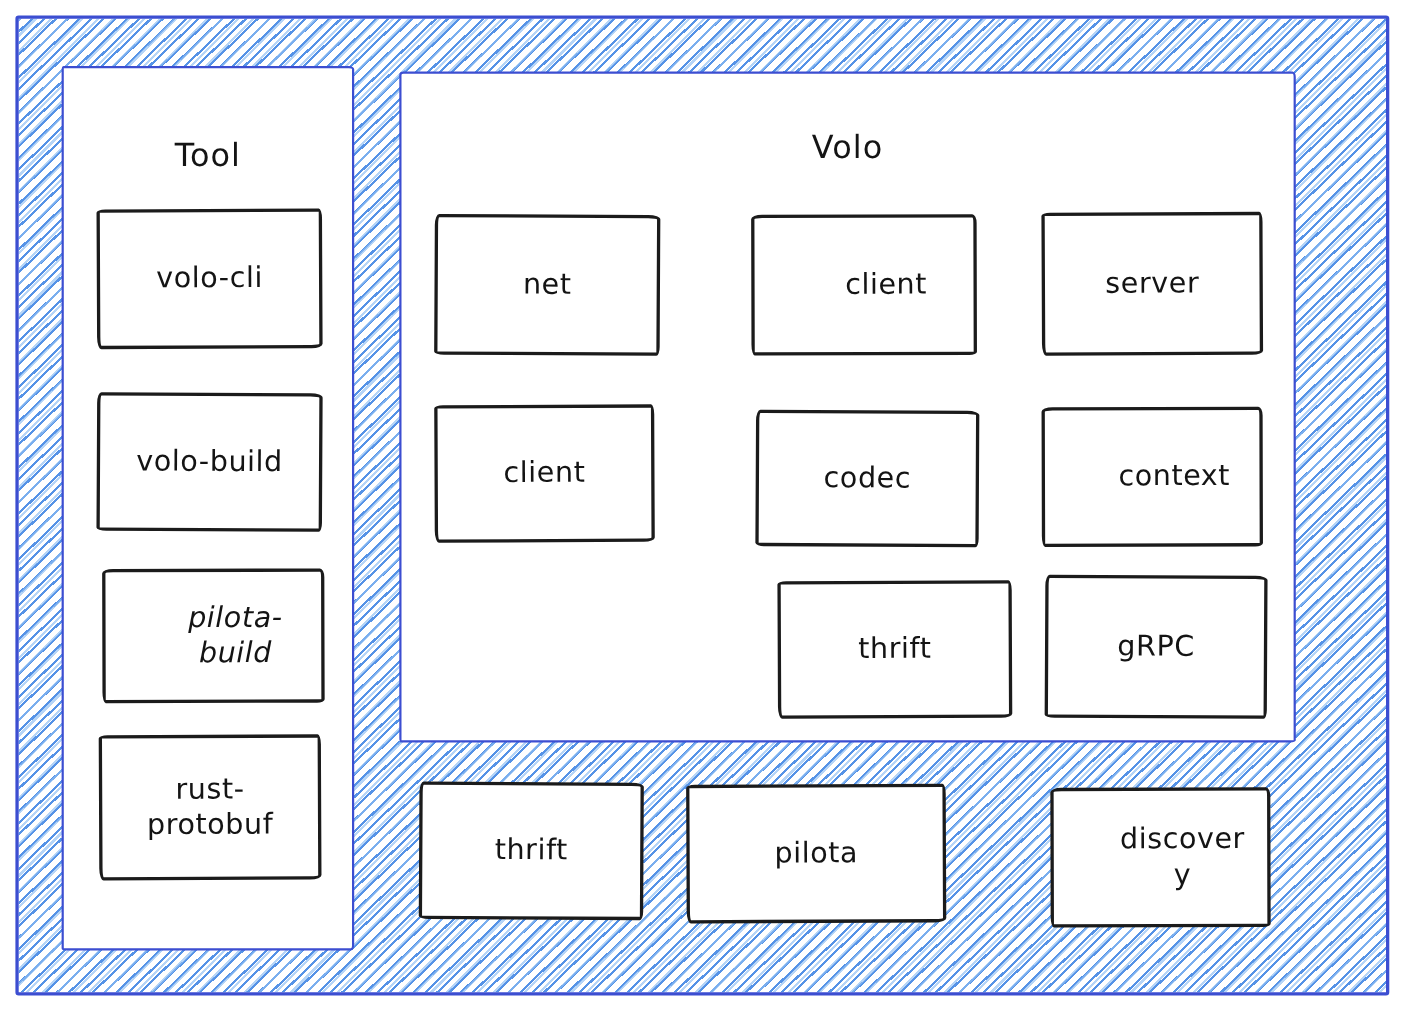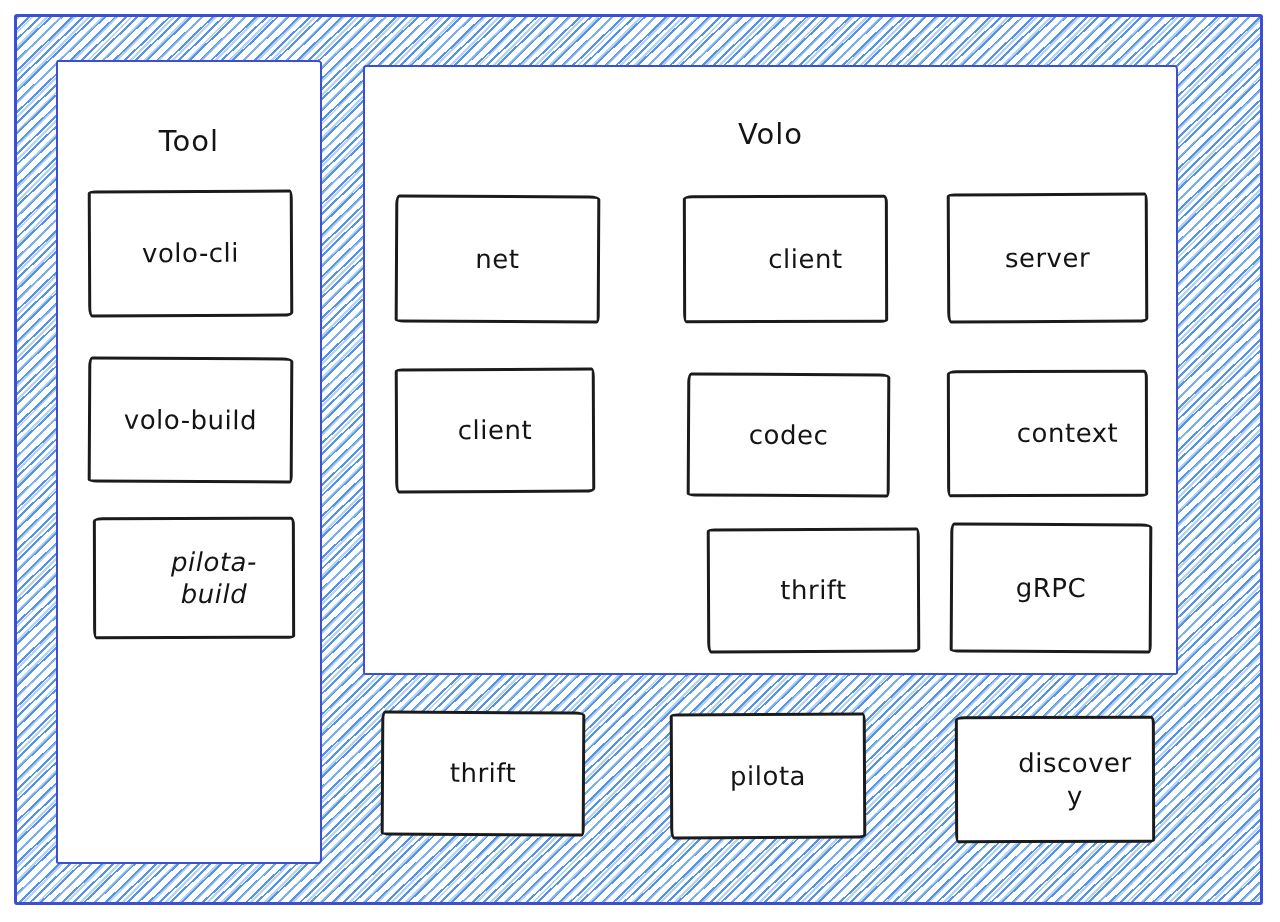--- a/index.html
+++ b/index.html
@@ -108,41 +108,44 @@
   .n-server    { left: 582px; top: 126px; width: 201px; height: 130px; }
   .n-context   { left: 30px;  top: 301px; width: 200px; height: 125px; }
   .n-codec     { left: 322px; top: 306px; width: 203px; height: 124px; }
   .n-protocol  { left: 582px; top: 303px; width: 201px; height: 127px; }
   .n-discovery { left: 33px;  top: 453px; width: 202px; height: 127px; }
   .n-thrift    { left: 310px; top: 461px; width: 213px; height: 125px; margin-left: 32px; }
   .n-grpc      { left: 585px; top: 456px; width: 202px; height: 130px; }
 
   
   .n-motore   { left: 364px; top: 694px; width: 204px; height: 125px; }
-  .n-pilota   { left: 653px; top: 696px; width: 196px; height: 126px; }
+  .n-pilota   { left: 607px; top: 696px; width: 236px; height: 126px; }
   .n-metainfo { left: 938px; top: 699px; width: 200px; height: 127px; }
 </style>
 </head>
 <body>
 
 <div class="stage">
 
   <div class="outer-frame">
 
     <div class="panel panel-tool">
       <div class="panel-title">Tool</div>
 
       <div class="node r1 n-volo-cli">
         <span>volo-cli</span>
       </div>
       <div class="node r2 n-volo-build">
         <span>volo-build</span>
       </div>
       <div class="node r3 n-pilota-build">
         <span>pilota-build</span>
+      </div>
+      <div class="node r1 n-rust-protobuf">
+        <span>rust-protobuf</span>
       </div>
     </div>
 
     <div class="panel panel-volo">
       <div class="panel-title">Volo</div>
 
       <div class="node r2 n-net">
         <span>net</span>
       </div>
       <div class="node r3 n-client">

